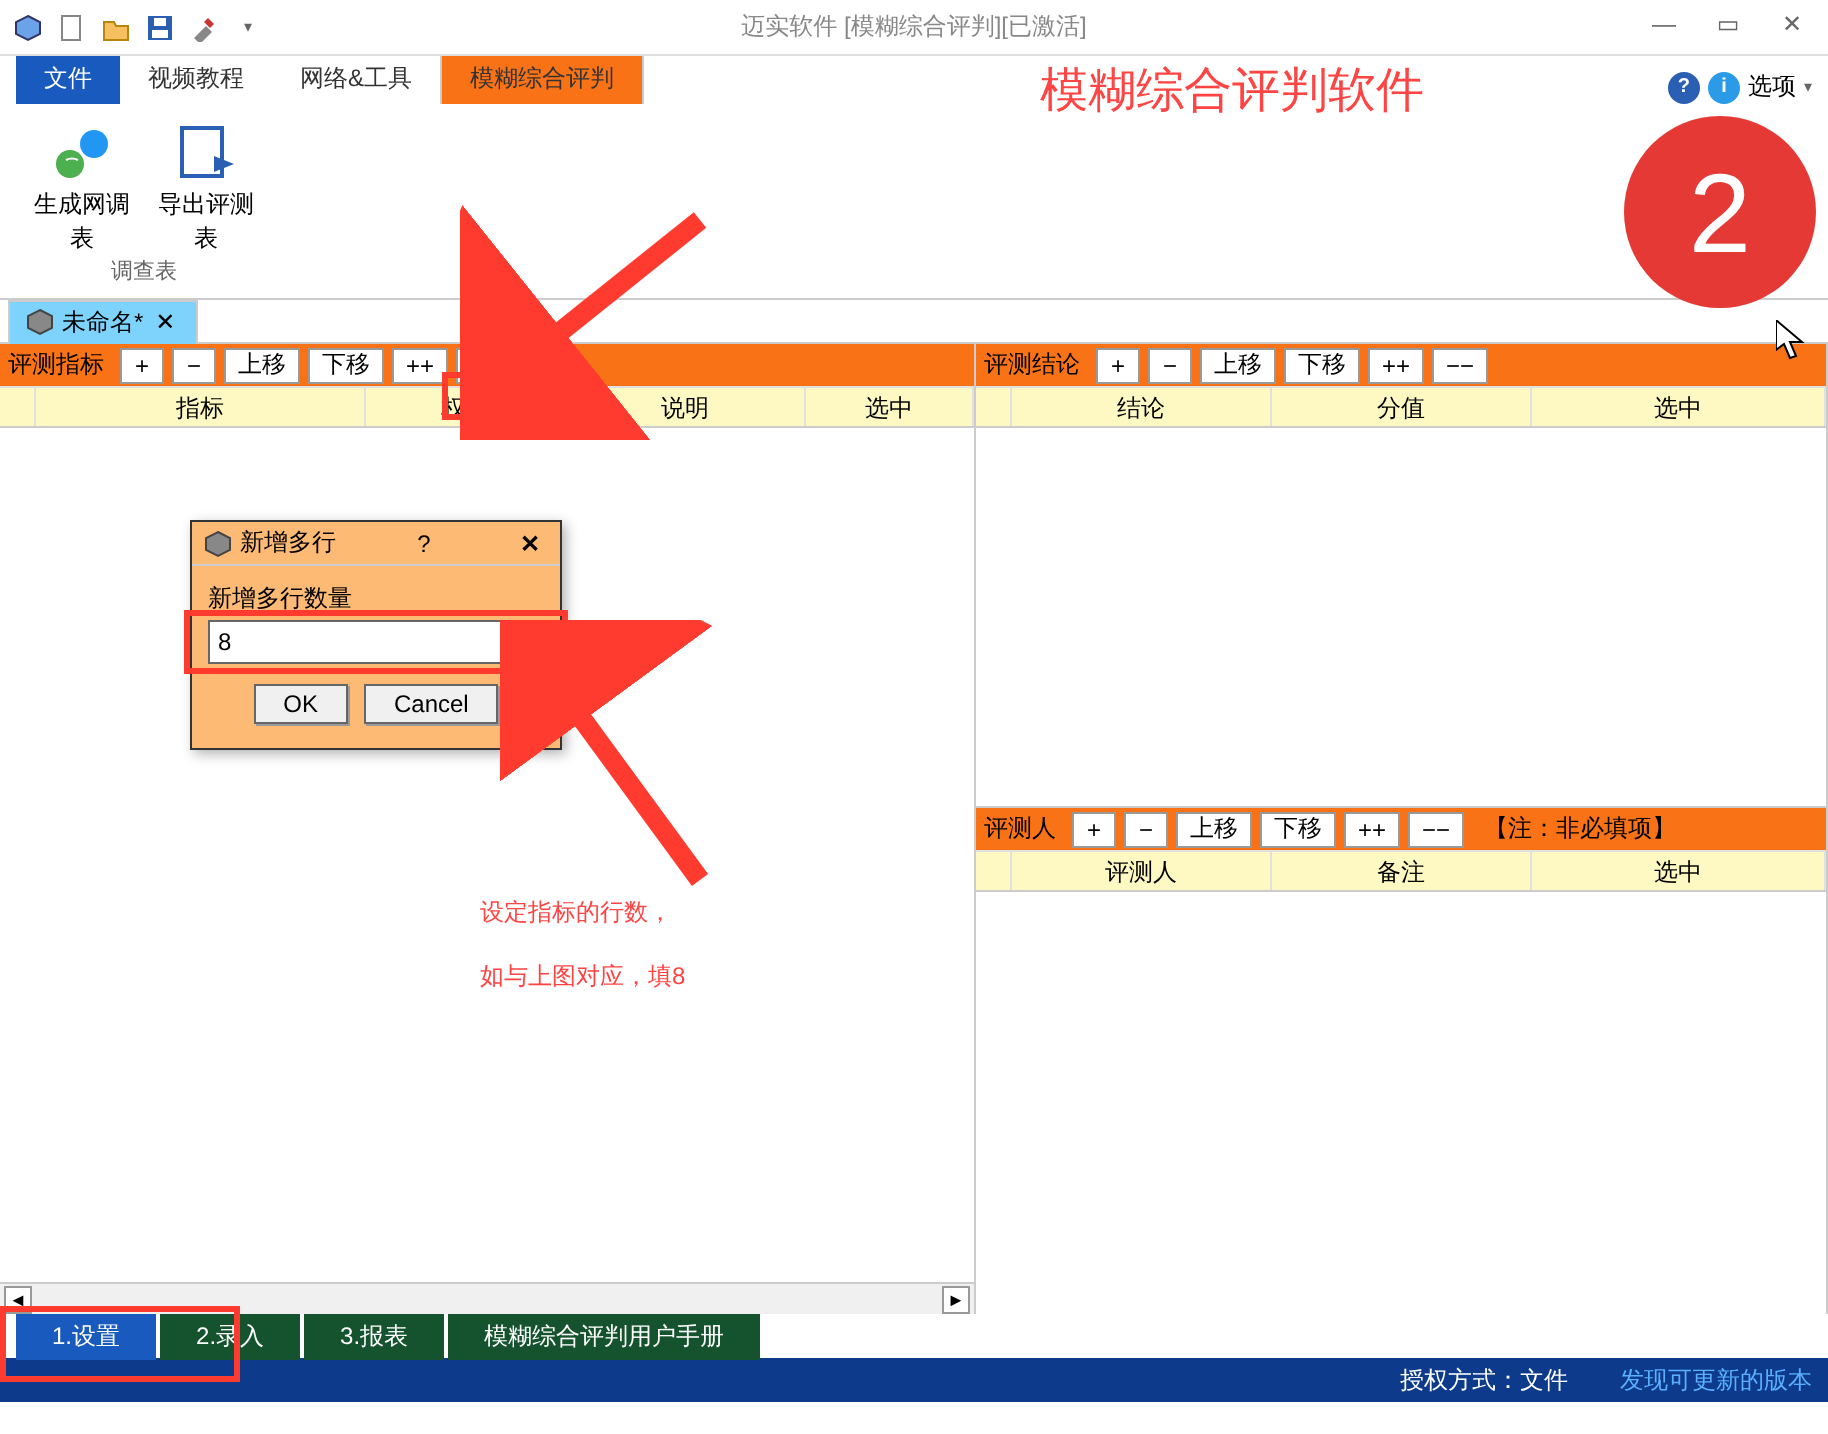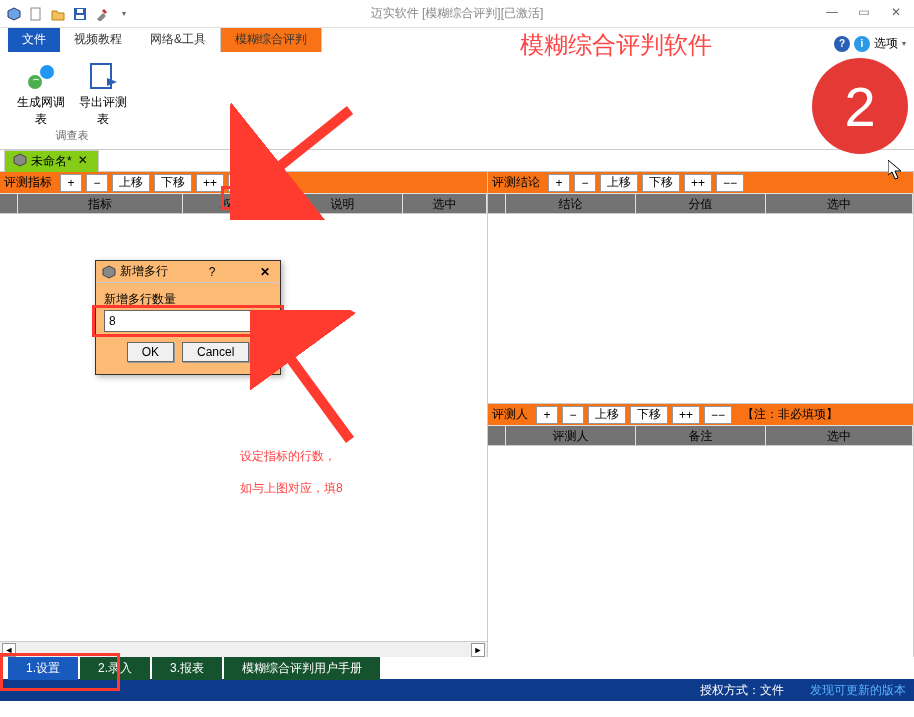--- a/index.html
+++ b/index.html
@@ -24,34 +24,34 @@
 
 .ribbon-body { height: 98px; border-bottom: 1px solid #ccc; background: #fff; display: flex; padding: 4px 8px; position: relative; }
 .ribbon-group { text-align: center; padding: 0 8px; display: flex; flex-direction: column; }
 .ribbon-buttons { display: flex; gap: 12px; flex: 1; align-items: flex-start; padding-top: 4px; }
 .rbtn { width: 50px; text-align: center; cursor: pointer; }
 .rbtn .ricon { width: 32px; height: 32px; margin: 0 auto 2px; }
 .group-label { color: #666; font-size: 11px; margin-top: auto; padding-bottom: 2px; }
 
 
 .doctab-row { display: flex; align-items: center; height: 22px; padding-left: 4px; border-bottom: 1px solid #ccc; background: #fff; }
-.doctab { display: flex; align-items: flex-start; gap: 4px; padding: 2px 8px; border: 1px solid #ccc; border-bottom: none; background: #84cc16; }
+.doctab { display: flex; align-items: center; gap: 4px; padding: 2px 8px; border: 1px solid #ccc; border-bottom: none; background: #7dd3fc; }
 .doctab .close { cursor: pointer; padding: 0 2px; }
 
 
 .main { display: flex; height: 485px; }
 .pane { border-right: 1px solid #ccc; display: flex; flex-direction: column; position: relative; }
 .pane.left { width: 488px; }
 .pane.right { flex: 1; display: flex; flex-direction: column; }
 .toolbar-row { height: 22px; display: flex; align-items: center; gap: 4px; padding: 0 4px; border-bottom: 1px solid #e0e0e0; background: #f97316; }
 .tbl-label { margin-right: 4px; }
 .tbtn { min-width: 22px; height: 18px; padding: 0 6px; border: 1px solid #999; background: #fff; display: inline-flex; align-items: center; justify-content: center; cursor: pointer; font-size: 12px; }
 .note { margin-left: 6px; }
 
-.grid-head { height: 20px; display: flex; border-bottom: 1px solid #ccc; background: #737373; }
+.grid-head { height: 20px; display: flex; border-bottom: 1px solid #ccc; background: #fef9c3; }
 .grid-head .gh { border-right: 1px solid #e0e0e0; text-align: center; line-height: 20px; }
 .grid-body { flex: 1; background: #fff; overflow: auto; position: relative; }
 .right-top { height: 232px; display: flex; flex-direction: column; border-bottom: 1px solid #ccc; }
 .right-bottom { flex: 1; display: flex; flex-direction: column; }
 
 
 .hscroll { height: 16px; border-top: 1px solid #ccc; background: #f0f0f0; display: flex; align-items: center; justify-content: space-between; padding: 0 2px; }
 .hscroll .arrow { width: 14px; height: 14px; border: 1px solid #999; background: #fff; text-align: center; line-height: 12px; cursor: pointer; font-size: 9px; }
 
 

